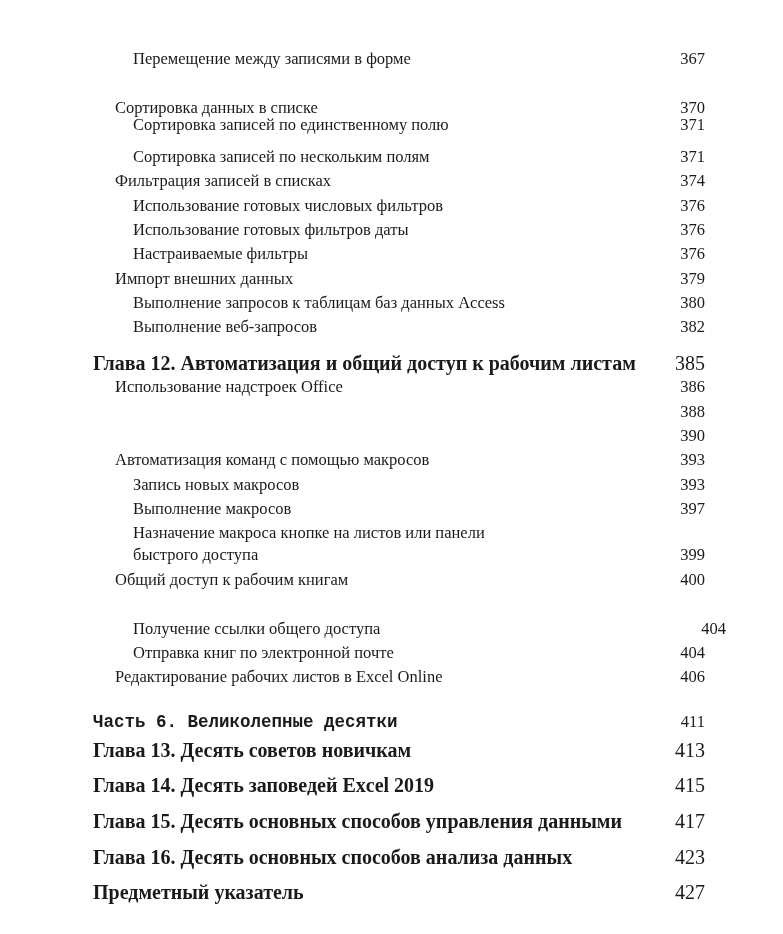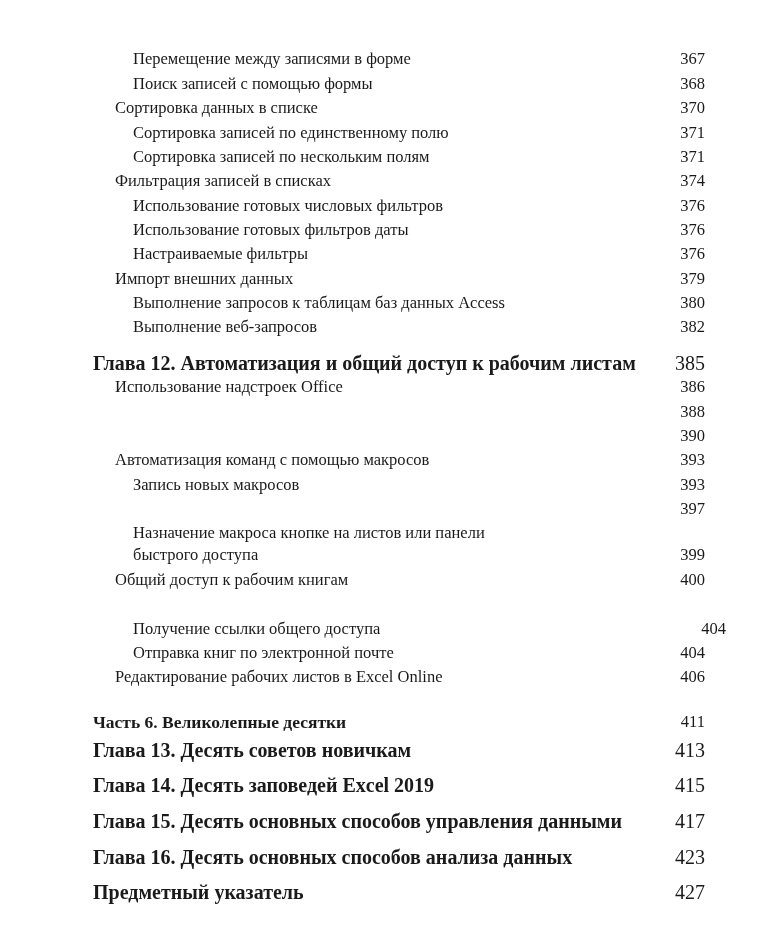--- a/index.html
+++ b/index.html
@@ -6,42 +6,38 @@
   body { width: 783px; height: 934px; position: relative; overflow: hidden;
          font-family: "Liberation Serif", serif; color: #1a1a1a; }
   .toc { position: absolute; left: 0; top: 0; width: 710px; height: 934px; }
   .row { position: absolute; left: 0; width: 783px; height: 22px; font-size: 16.5px; line-height: 22px; }
   .row .title { position: absolute; white-space: nowrap; }
   .row .page { position: absolute; right: 78px; text-align: center; }
   .lvl1 .title { left: 115px; }
   .lvl2 .title { left: 133px; }
   .chap .title { left: 93px; font-weight: bold; }
   .chap { font-size: 20px; }
-  .part .title { left: 93px; font-family: Liberation Serif, serif; font-weight: bold; font-size: 17.5px; }
+  .part .title { left: 93px; font-family: Liberation Mono, monospace; font-weight: bold; font-size: 17.5px; }
   .row.multi { height: 44px; }
   .row.multi .title { white-space: normal; width: 420px; line-height: 22px; }
   .row.multi .page { top: 22px; }
 </style>
 </head>
 <body>
 
 <div class="toc" id="toc">
     <div class="row lvl2" style="top: 48px;">
     <span class="title">Перемещение между записями в форме</span>
     <span class="page">367</span>
   </div>
-    <div class="row lvl2" style="top: 73px;">
-    <span class="title">Поиск записей с помощью формы</span>
-    <span class="page">368</span>
-  </div>
     <div class="row lvl1" style="top: 97px;">
     <span class="title">Сортировка данных в списке</span>
     <span class="page">370</span>
   </div>
-    <div class="row lvl2" style="top: 122px;">
+    <div class="row lvl2" style="top: 114px;">
     <span class="title">Сортировка записей по единственному полю</span>
     <span class="page">371</span>
   </div>
     <div class="row lvl2" style="top: 146px;">
     <span class="title">Сортировка записей по нескольким полям</span>
     <span class="page">371</span>
   </div>
     <div class="row lvl1" style="top: 170px;">
     <span class="title">Фильтрация записей в списках</span>
     <span class="page">374</span>
@@ -86,20 +82,21 @@
   </div>
     <div class="row lvl1" style="top: 449px;">
     <span class="title">Автоматизация команд с помощью макросов</span>
     <span class="page">393</span>
   </div>
     <div class="row lvl2" style="top: 474px;">
     <span class="title">Запись новых макросов</span>
     <span class="page">393</span>
   </div>
     <div class="row lvl2" style="top: 498px;">
+    <span class="title">Выполнение макросов</span>
     <span class="page">397</span>
   </div>
     <div class="row lvl2 multi" style="top: 522px;">
     <span class="title">Назначение макроса кнопке на листов или панели быстрого доступа</span>
     <span class="page">399</span>
   </div>
     <div class="row lvl1" style="top: 569px;">
     <span class="title">Общий доступ к рабочим книгам</span>
     <span class="page">400</span>
   </div>

